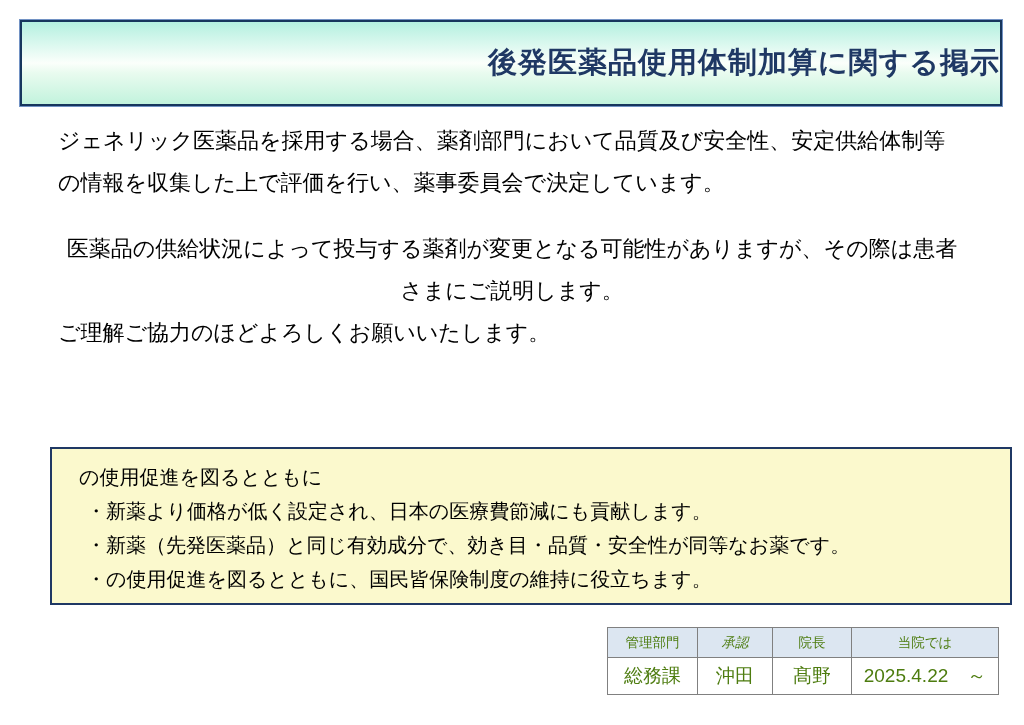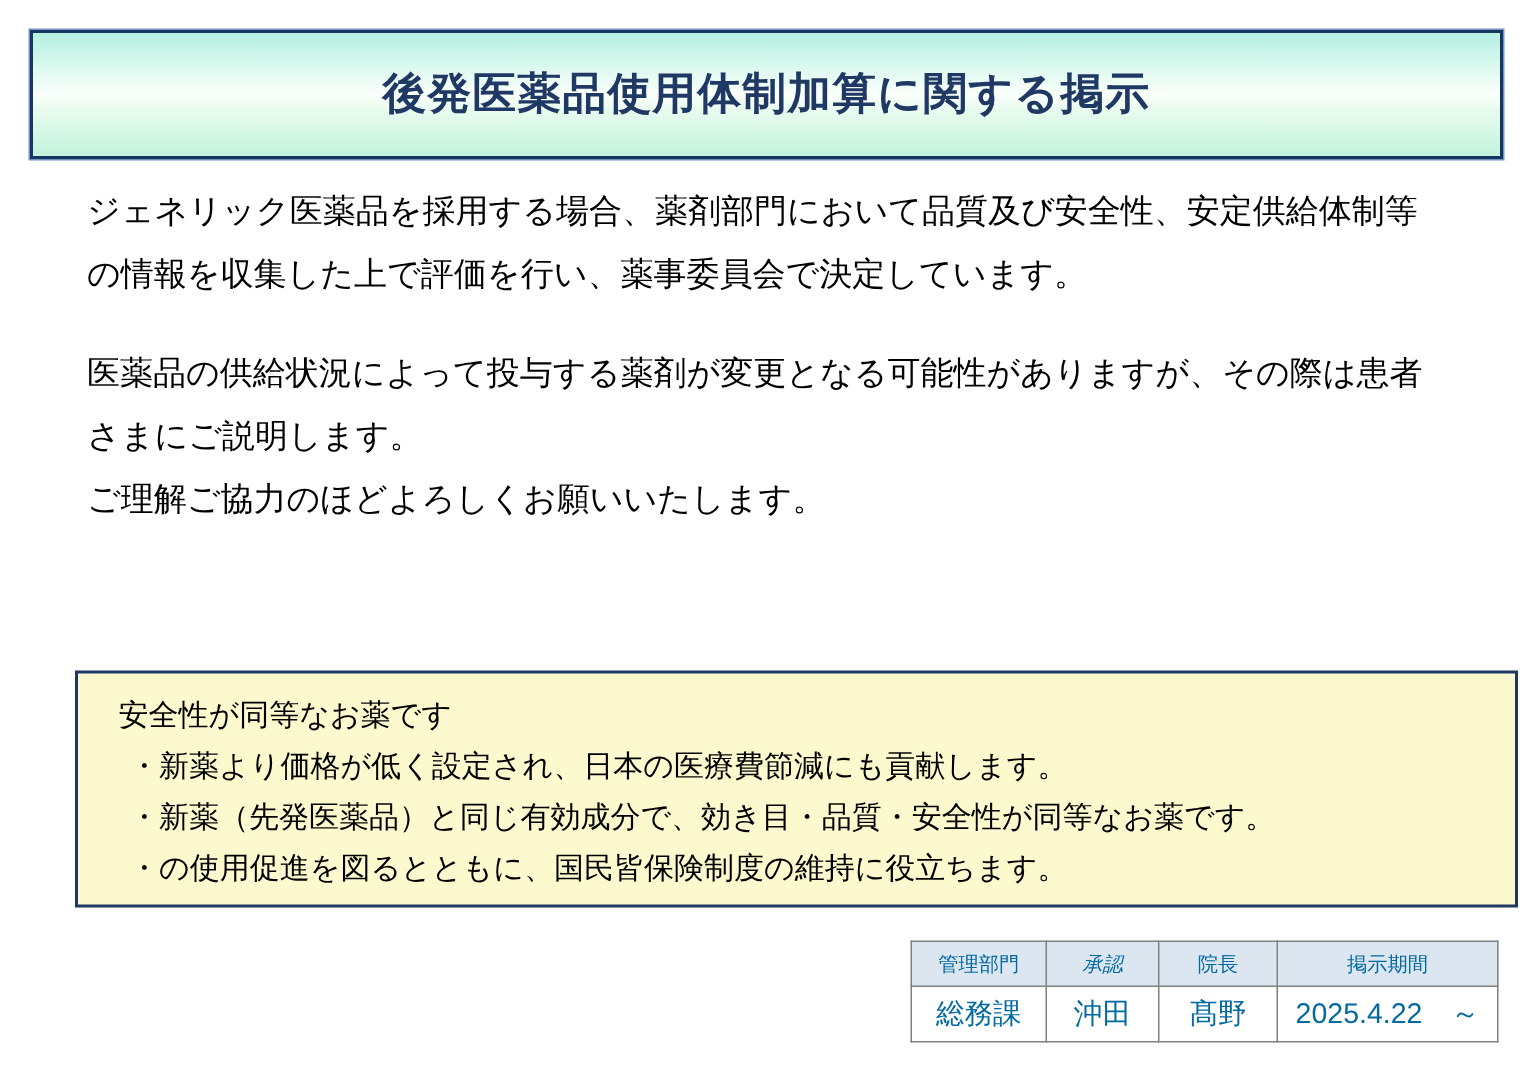--- a/index.html
+++ b/index.html
@@ -16,40 +16,40 @@
   
   .header-banner {
     position: absolute;
     left: 20px; top: 20px;
     width: 978px; height: 82px;
     border: 2px solid #17365d;
     outline: 1px solid #7292c4;
     background: linear-gradient(180deg, #b4f0e0 0%, #fbfffb 50%, #e9fbef 62%, #c2f3dd 100%);
     display: flex;
     align-items: center;
-    justify-content: center;
+    justify-content: flex-end;
   }
   .page-title {
     font-size: 29px;
     font-weight: bold;
     color: #1f3864;
     letter-spacing: 1px;
   }
 
   
   .body-text {
     position: absolute;
     left: 58px; top: 120px;
     width: 908px;
     font-size: 22px;
     line-height: 42px;
   }
   .body-text p { margin: 0; }
   .p-bold { font-weight: bold; }
-  .p-gap { margin-top: 24px !important; }
+  .p-gap { margin-top: 24px !important; text-align: center; }
 
   
   .info-box {
     position: absolute;
     left: 50px; top: 447px;
     width: 921px;
     border: 2px solid #1f3864;
     background: #fbf9cd;
     padding: 11px 10px 7px 27px;
     font-size: 20px;
@@ -64,21 +64,21 @@
     position: absolute;
     left: 607px; top: 627px;
     border-collapse: collapse;
     font-family: "Liberation Sans", sans-serif;
   }
   .approval-table th, .approval-table td {
     border: 1px solid #808080;
     text-align: center;
     vertical-align: middle;
     font-weight: normal;
-    color: #0369a1;
+    color: #4d7c0f;
   }
   .approval-table th {
     background: #dce6f1;
     height: 27px;
     font-size: 13.5px;
   }
   .approval-table td {
     background: #ffffff;
     height: 34px;
     font-size: 19px;
@@ -97,35 +97,35 @@
     <div class="page-title">後発医薬品使用体制加算に関する掲示</div>
   </div>
 
   <div class="body-text">
     <p>ジェネリック医薬品を採用する場合、薬剤部門において品質及び安全性、安定供給体制等の情報を収集した上で評価を行い、薬事委員会で決定しています。</p>
     <p class="p-gap">医薬品の供給状況によって投与する薬剤が変更となる可能性がありますが、その際は患者さまにご説明します。</p>
     <p>ご理解ご協力のほどよろしくお願いいたします。</p>
   </div>
 
   <div class="info-box">
-    <p class="info-box-title">安全性が同等なお薬です</p>
+    <p class="info-box-title">の使用促進を図るとともに</p>
     <ul>
       <li>・新薬より価格が低く設定され、日本の医療費節減にも貢献します。</li>
       <li>・新薬（先発医薬品）と同じ有効成分で、効き目・品質・安全性が同等なお薬です。</li>
       <li>・の使用促進を図るとともに、国民皆保険制度の維持に役立ちます。</li>
     </ul>
   </div>
 
   <table class="approval-table">
     <thead>
       <tr>
         <th class="col-dept">管理部門</th>
         <th class="col-approve">承認</th>
         <th class="col-director">院長</th>
-        <th class="col-period">掲示期間</th>
+        <th class="col-period">当院では</th>
       </tr>
     </thead>
     <tbody>
       <tr>
         <td>総務課</td>
         <td>沖田</td>
         <td>髙野</td>
         <td>2025.4.22　～</td>
       </tr>
     </tbody>

